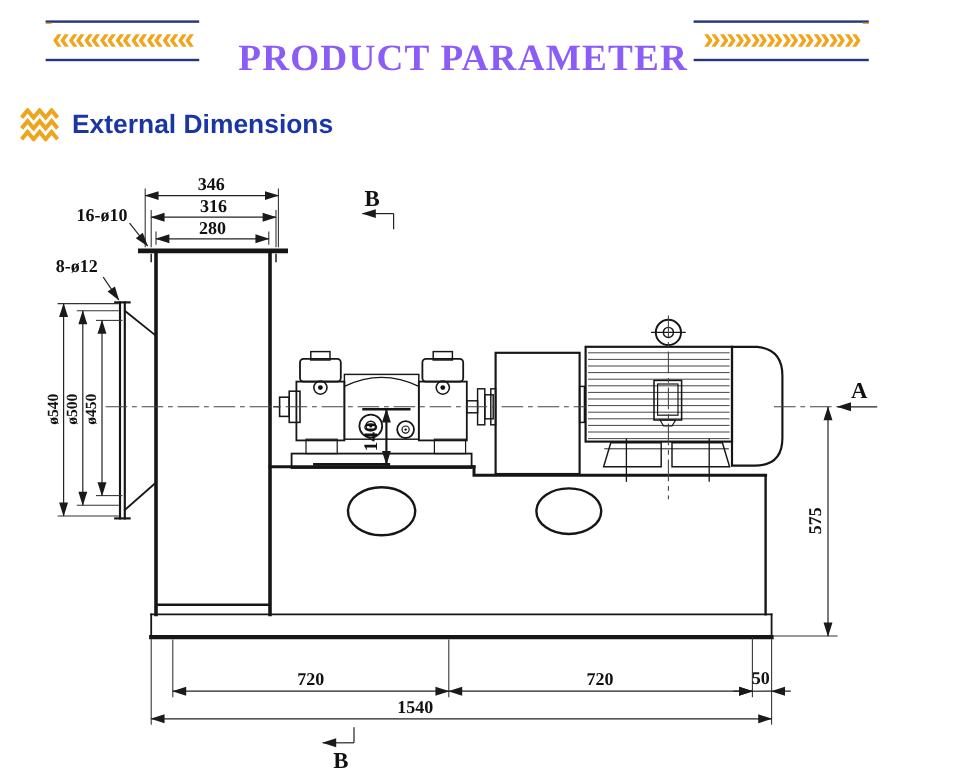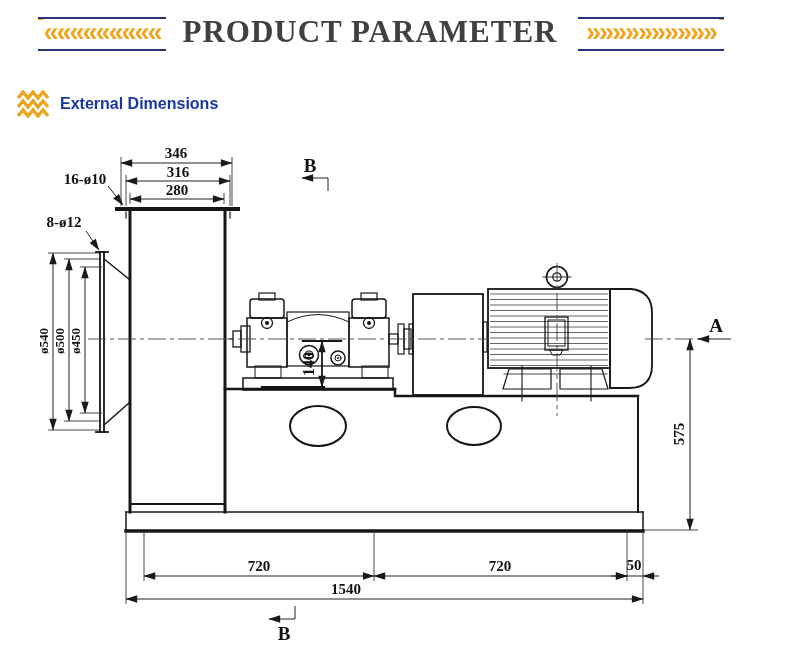--- a/index.html
+++ b/index.html
@@ -9,26 +9,26 @@
   .band{position:absolute;top:17px;height:30px;border-top:2px solid #26337d;
         border-bottom:2px solid #26337d;display:flex;align-items:center;
         justify-content:center;overflow:hidden;}
   .band-left{left:38px;width:128px;}
   .band-right{left:578px;width:146px;}
   .chev{font-size:27px;font-weight:bold;color:#f2a51c;letter-spacing:-2px;
         line-height:26px;white-space:nowrap;transform:translateY(-2px);}
   .sq{position:absolute;width:7px;height:7px;background:#f2a51c;}
   .sq-tl{left:-2px;top:-6px;}
   .sq-tr{right:-2px;top:-6px;}
-  .title{position:absolute;left:150px;width:440px;top:14px;margin:0;
+  .title{position:absolute;left:150px;width:440px;top:14px;margin:16px;
          text-align:center;font-family:"Liberation Serif",serif;
-         font-weight:bold;font-size:31px;letter-spacing:1px;color:#404040;}
+         font-weight:bold;font-size:31px;letter-spacing:1px;color:#8b5cf6;}
   .section-head{position:absolute;left:16px;top:90px;display:flex;
                 align-items:center;}
-  .section-head h2{margin:0 0 0 10px;font-size:16px;font-weight:bold;
+  .section-head h2{margin:0 0 0 10px;font-size:22px;font-weight:bold;
                    color:#1a36a6;font-family:"Liberation Sans",sans-serif;}
   
   svg.draw{position:absolute;left:0;top:0;}
   .k{stroke:#161616;fill:none;stroke-linecap:square;}
   .dim{stroke:#333;stroke-width:0.9;fill:none;}
   .dln{stroke:#222;stroke-width:1;fill:none;}
   text.t{font-family:"Liberation Serif",serif;font-weight:bold;font-size:15px;
          fill:#111;text-anchor:middle;}
   text.tm{font-family:"Liberation Serif",serif;font-weight:bold;font-size:19px;
           fill:#111;text-anchor:middle;}

